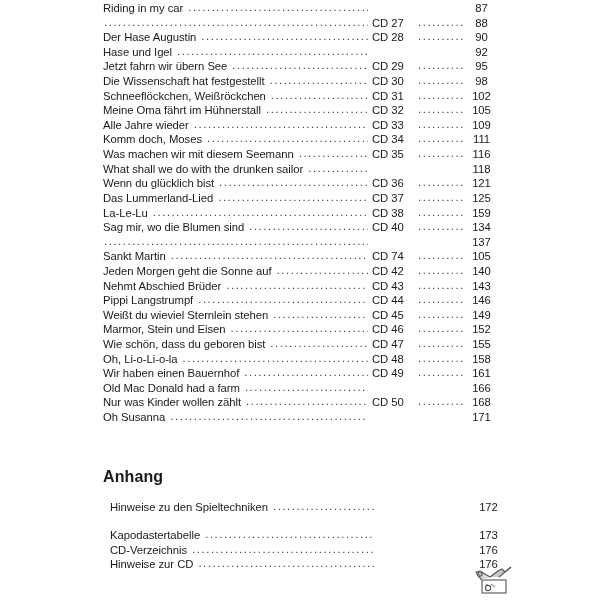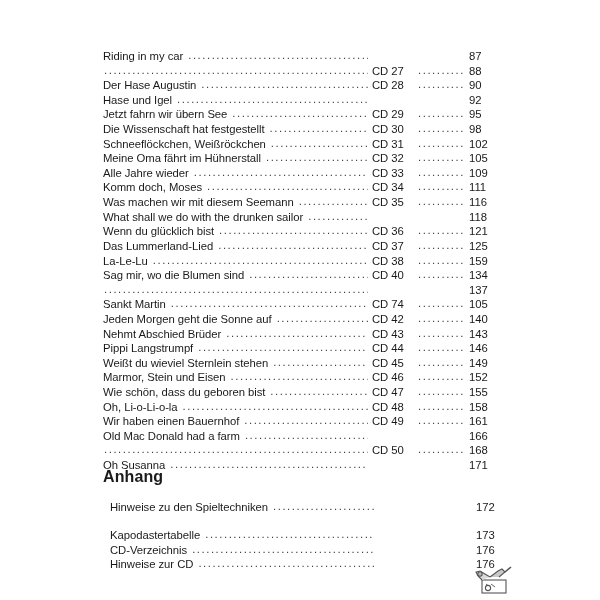--- a/index.html
+++ b/index.html
@@ -23,21 +23,20 @@
     width: 600px;
     height: 600px;
     background: #ffffff;
   }
 
   .toc-body {
     position: absolute;
     left: 103px;
     top: 1px;
     width: 391px;
-    margin-top: 48px;
   }
 
   
   .toc-row {
     display: flex;
     align-items: baseline;
     height: 14.62px;
     font-size: 11.3px;
     letter-spacing: -0.05px;
     white-space: nowrap;
@@ -89,21 +88,21 @@
     letter-spacing: 1.55px;
     font-size: 11.3px;
     color: #3a3a3a;
     white-space: nowrap;
   }
   .cd-col.empty, .cd-leader.empty::before { content: ""; }
 
   .page-num {
     flex: 0 0 auto;
     width: 25px;
-    text-align: left;
+    text-align: center;
     padding-left: 4px;
   }
 
   
   .anhang-heading {
     position: absolute;
     left: 103px;
     top: 468px;
     font-size: 16px;
     font-weight: bold;
@@ -317,20 +316,21 @@
         <span class="page-num">161</span>
       </div>
       <div class="toc-row">
         <span class="toc-title">Old Mac Donald had a farm</span>
         <span class="leader"></span>
         <span class="cd-col"></span>
         <span class="cd-leader empty"></span>
         <span class="page-num">166</span>
       </div>
       <div class="toc-row">
+        <span class="toc-title">Nur was Kinder wollen zählt</span>
         <span class="leader"></span>
         <span class="cd-col">CD 50</span>
         <span class="cd-leader"></span>
         <span class="page-num">168</span>
       </div>
       <div class="toc-row">
         <span class="toc-title">Oh Susanna</span>
         <span class="leader"></span>
         <span class="cd-col"></span>
         <span class="cd-leader empty"></span>

